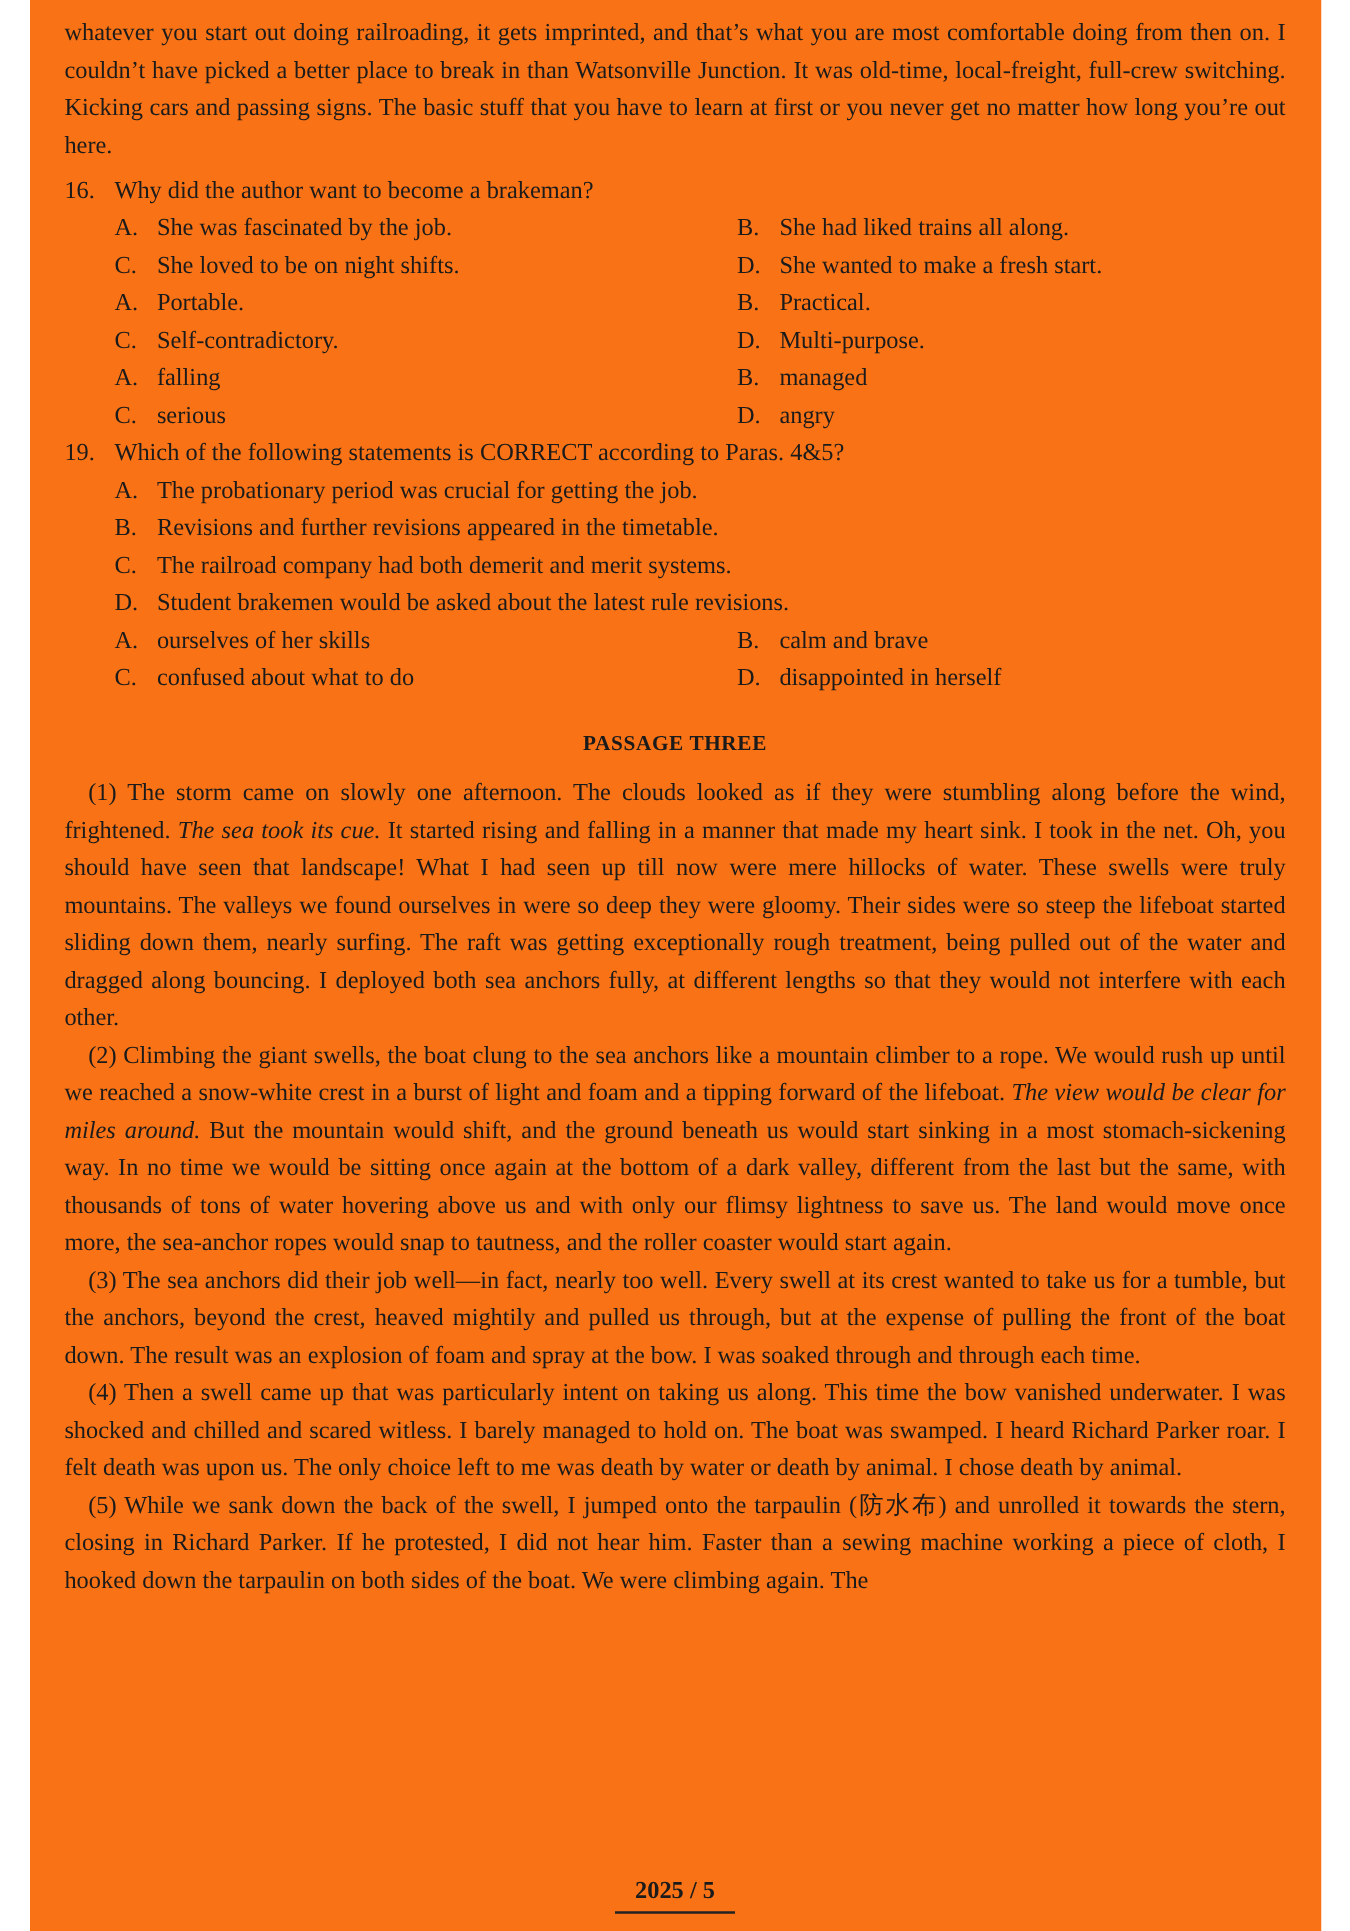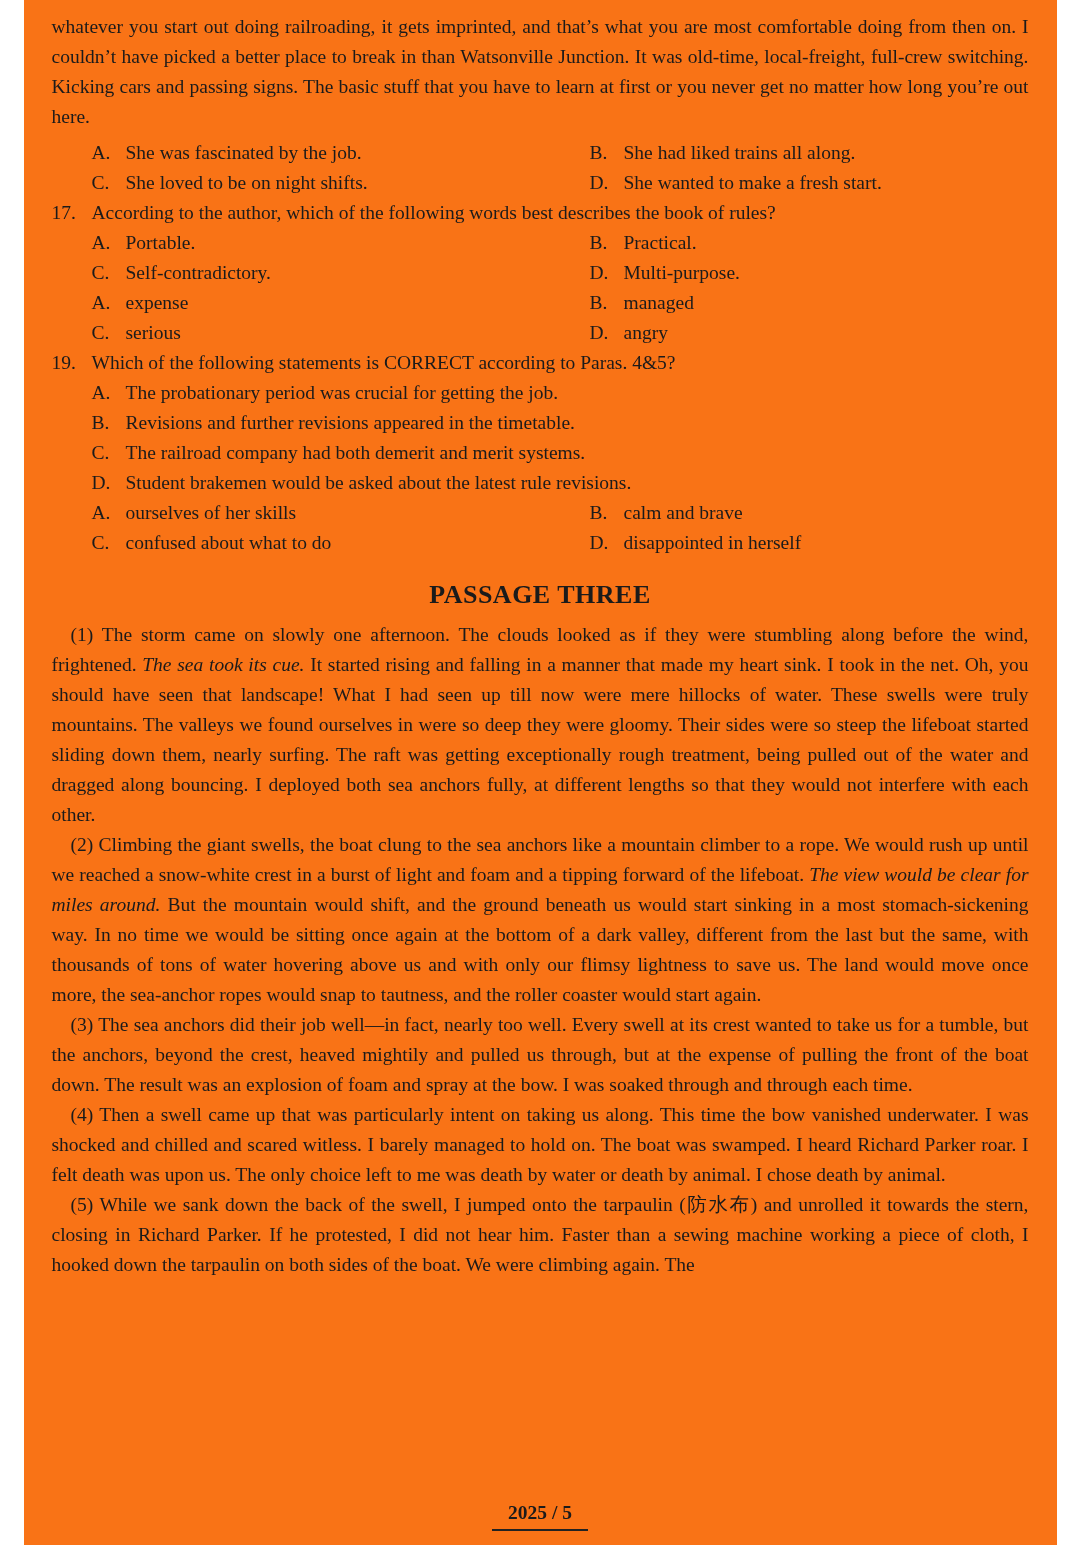--- a/index.html
+++ b/index.html
@@ -27,21 +27,21 @@
   .qnum { flex: 0 0 40px; }
   .stem-text { flex: 1; }
   .options { margin-left: 40px; }
   .options.two-col { display: grid; grid-template-columns: 498px 1fr; }
   .option { display: flex; }
   .opt-label { flex: 0 0 34px; }
   .opt-text { flex: 1; }
 
   
   .passage-title {
-    font-size: 26px;
+    font-size: 17px;
     font-weight: bold;
     text-align: center;
     margin: 22px 0 10px 0;
     letter-spacing: 0.5px;
   }
   .passage-para { text-indent: 19px; }
   .it { font-style: italic; }
 
   
   .footer { text-align: center; margin-top: auto; padding-top: 10px; }
@@ -54,44 +54,44 @@
 </style>
 </head>
 <body>
 
 <div class="page">
 
   <p class="para intro">whatever you start out doing railroading, it gets imprinted, and that’s what you are most comfortable doing from then on. I couldn’t have picked a better place to break in than Watsonville Junction. It was old-time, local-freight, full-crew switching. Kicking cars and passing signs. The basic stuff that you have to learn at first or you never get no matter how long you’re out here.</p>
 
   <div class="questions">
       <div class="question">
+        <div class="stem-row">
+          <span class="qnum">16.</span>
+          <span class="stem-text">Why did the author want to become a brakeman?</span>
+        </div>
         <div class="options two-col">
           <div class="option">
             <span class="opt-label">A.</span>
             <span class="opt-text">She was fascinated by the job.</span>
           </div>
           <div class="option">
             <span class="opt-label">B.</span>
             <span class="opt-text">She had liked trains all along.</span>
           </div>
           <div class="option">
             <span class="opt-label">C.</span>
             <span class="opt-text">She loved to be on night shifts.</span>
           </div>
           <div class="option">
             <span class="opt-label">D.</span>
             <span class="opt-text">She wanted to make a fresh start.</span>
           </div>
         </div>
       </div>
       <div class="question">
-        <div class="stem-row">
-          <span class="qnum">17.</span>
-          <span class="stem-text">According to the author, which of the following words best describes the book of rules?</span>
-        </div>
         <div class="options two-col">
           <div class="option">
             <span class="opt-label">A.</span>
             <span class="opt-text">Portable.</span>
           </div>
           <div class="option">
             <span class="opt-label">B.</span>
             <span class="opt-text">Practical.</span>
           </div>
           <div class="option">
@@ -101,21 +101,21 @@
           <div class="option">
             <span class="opt-label">D.</span>
             <span class="opt-text">Multi-purpose.</span>
           </div>
         </div>
       </div>
       <div class="question">
         <div class="options two-col">
           <div class="option">
             <span class="opt-label">A.</span>
-            <span class="opt-text">expense</span>
+            <span class="opt-text">falling</span>
           </div>
           <div class="option">
             <span class="opt-label">B.</span>
             <span class="opt-text">managed</span>
           </div>
           <div class="option">
             <span class="opt-label">C.</span>
             <span class="opt-text">serious</span>
           </div>
           <div class="option">

